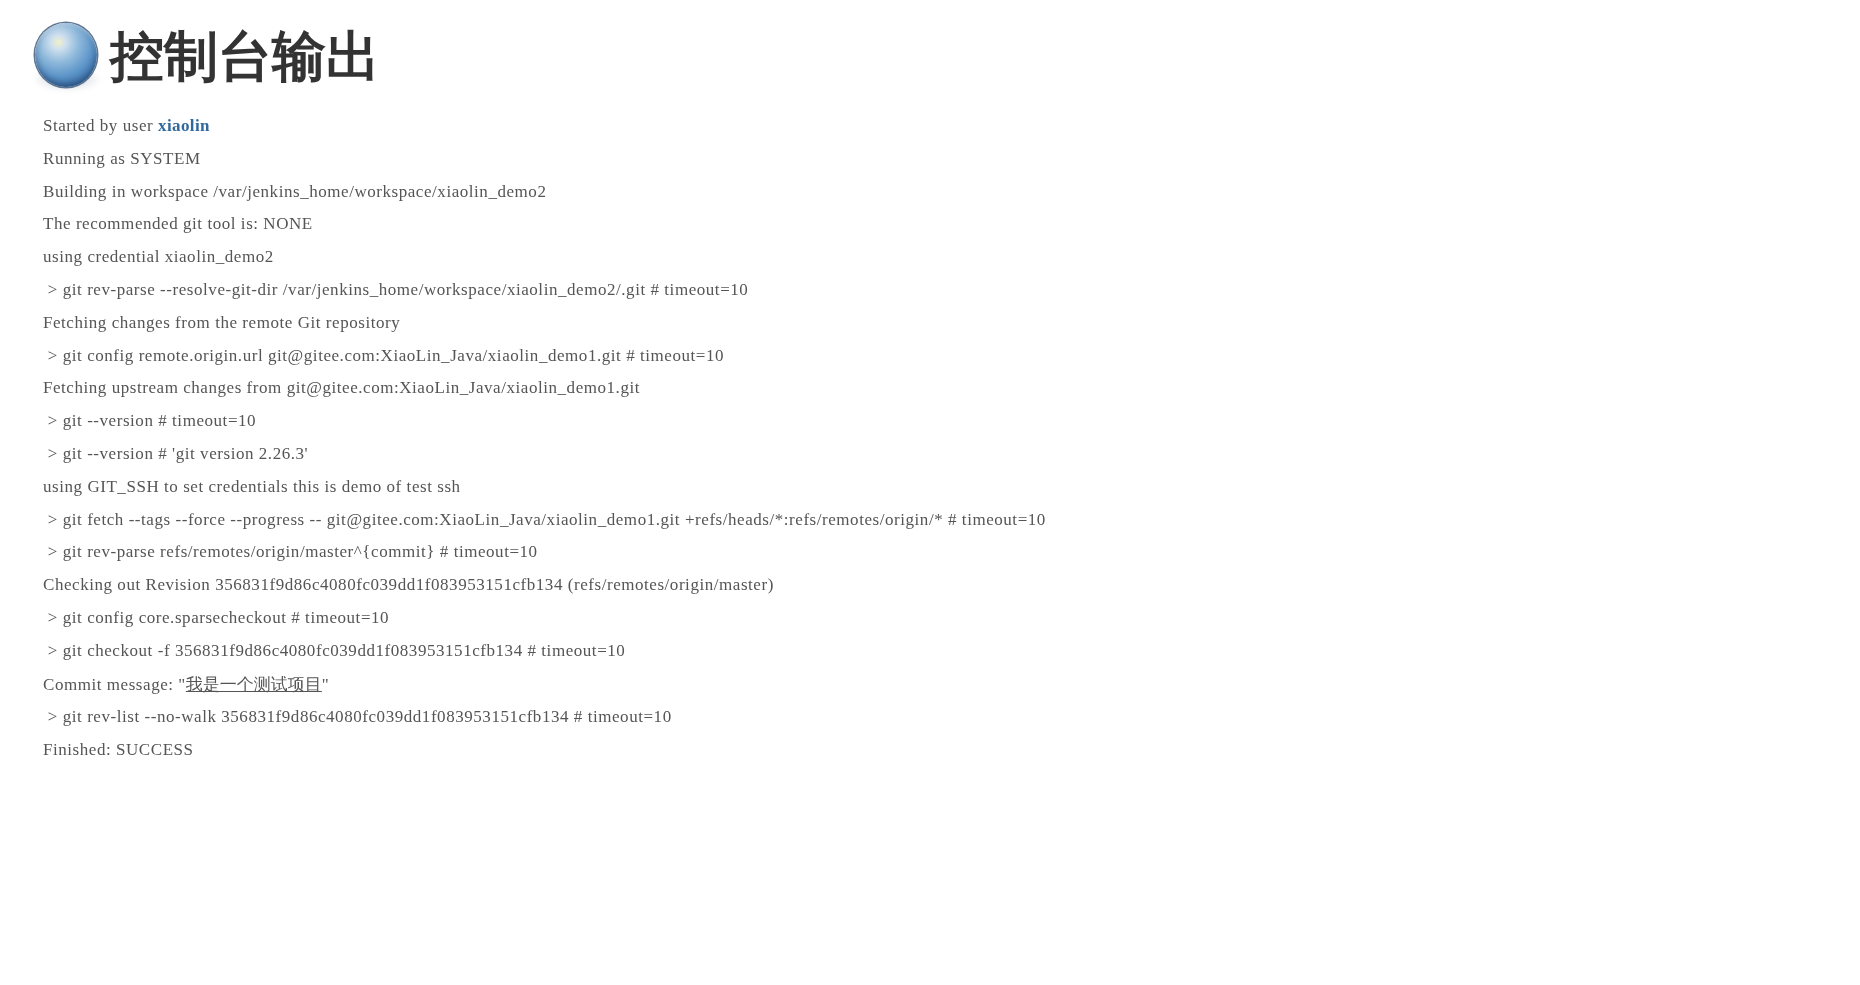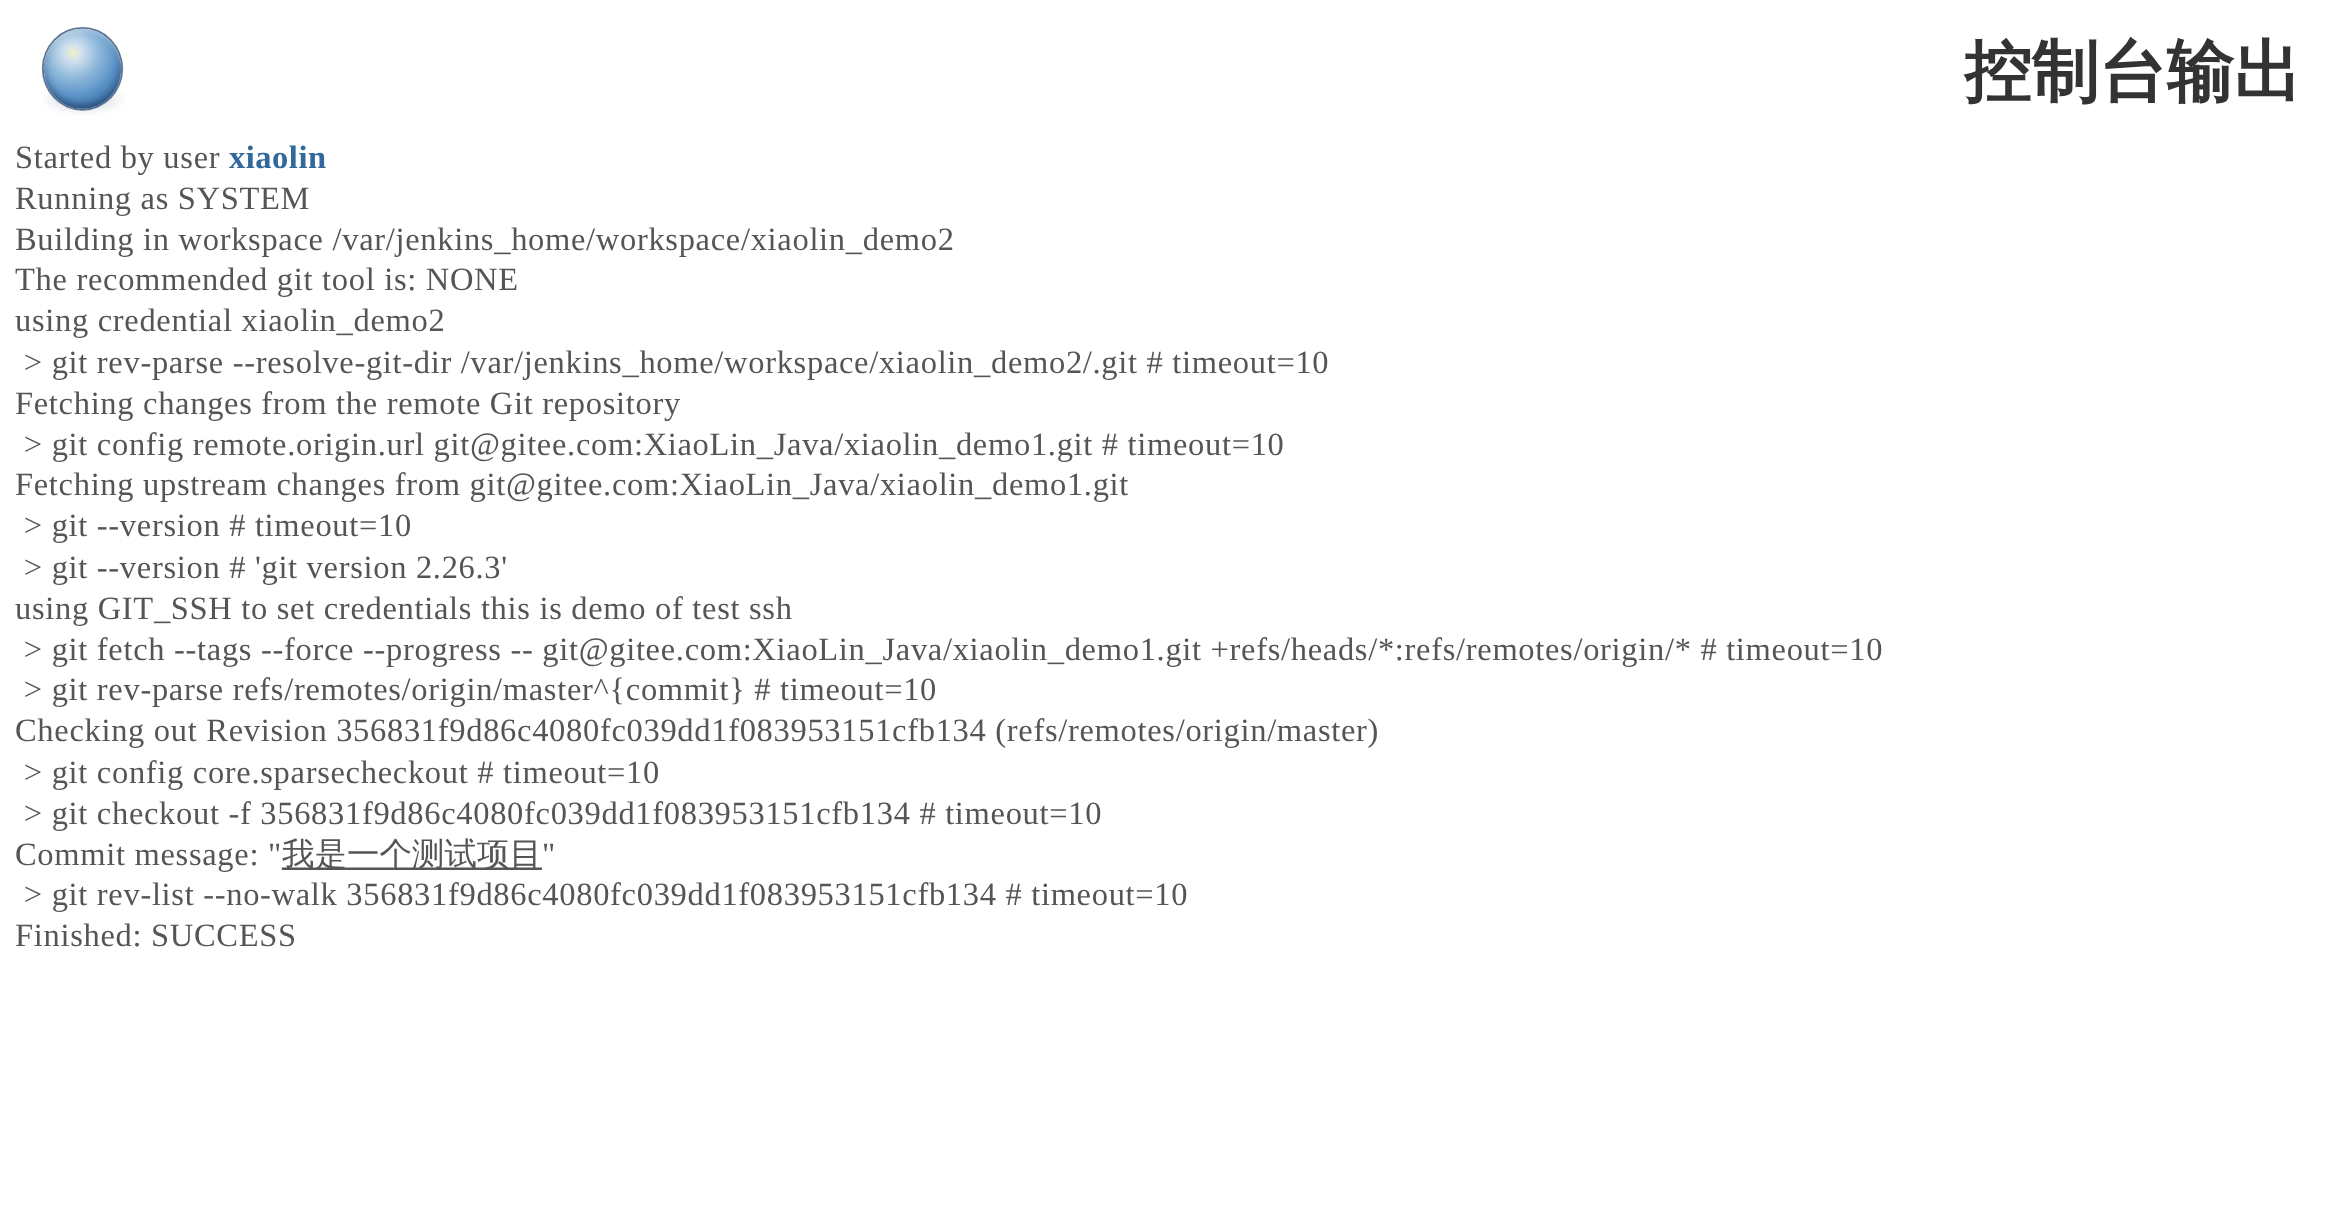--- a/index.html
+++ b/index.html
@@ -21,21 +21,20 @@
     background: #ffffff;
   }
 
   
   .header {
     display: flex;
     align-items: center;
     padding: 22px 18px 0 28px;
     height: 92px;
     box-sizing: border-box;
-    justify-content: space-between;
   }
 
   .orb-wrap {
     position: relative;
     width: 78px;
     height: 78px;
     flex: 0 0 78px;
     margin-right: 4px;
   }
   .orb {
@@ -74,23 +73,23 @@
     font-weight: bold;
     font-size: 54px;
     line-height: 1;
     color: #333333;
     letter-spacing: 0px;
     white-space: nowrap;
   }
 
   
   .console {
-    padding: 18px 0 0 12px;
+    padding: 18px 0 0 43px;
     font-family: "Liberation Serif", "DejaVu Serif", serif;
-    font-size: 26px;
+    font-size: 17px;
     line-height: 32.8px;
     color: #555555;
     white-space: pre;
   }
   .console-line {
     white-space: pre;
     letter-spacing: 0.55px;
     color: #555555;
   }
   .user-link {

